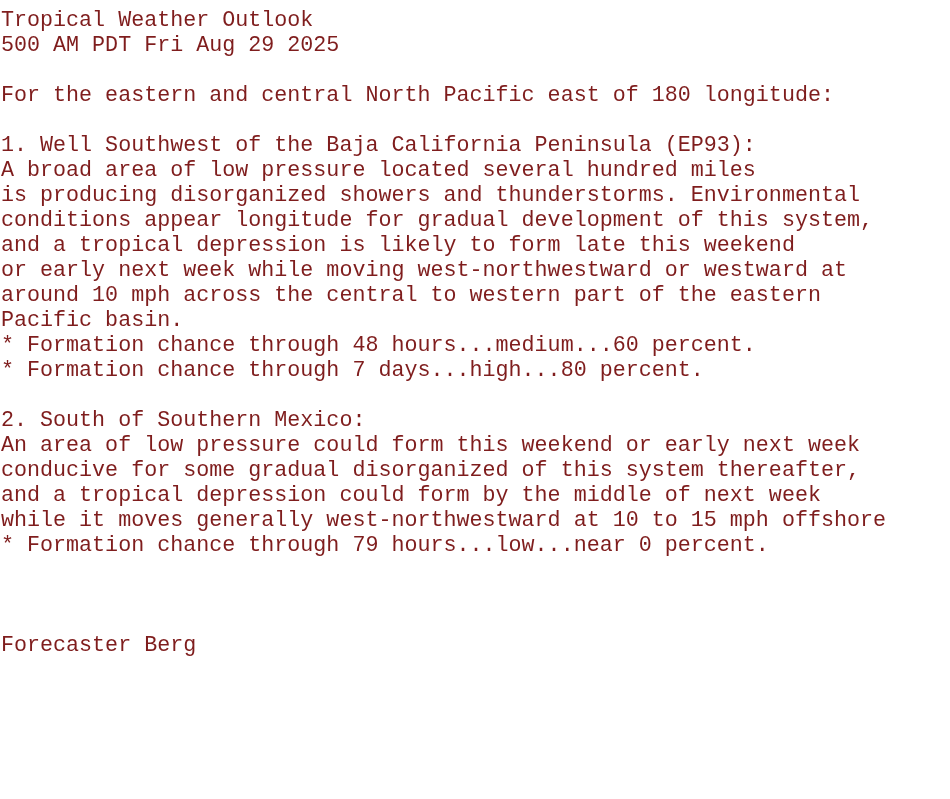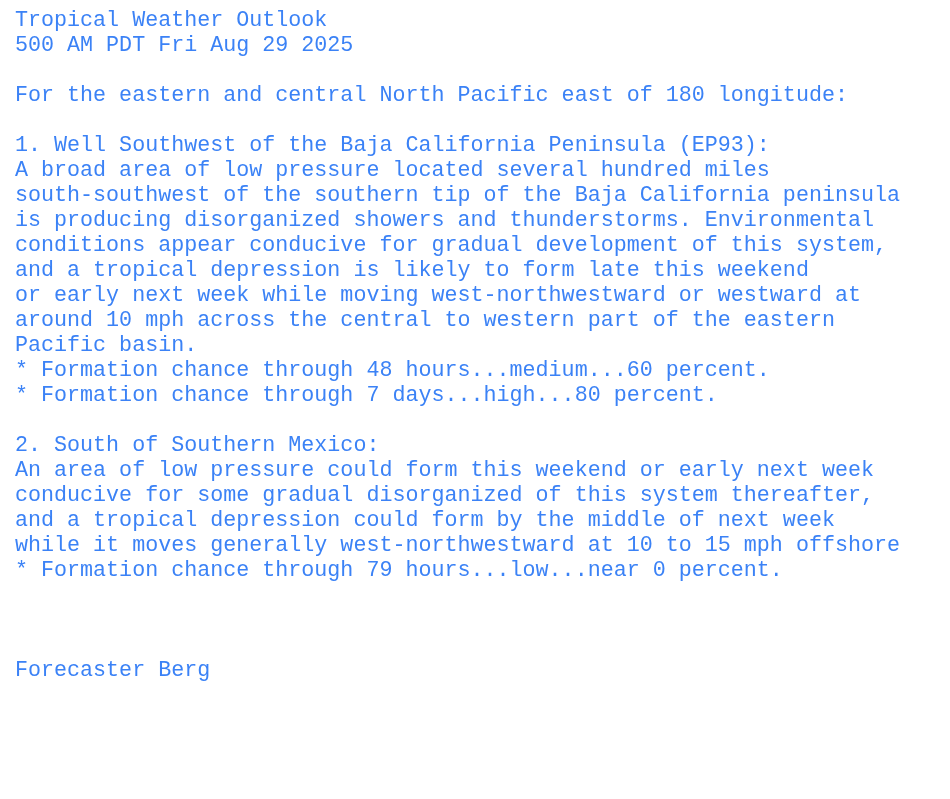--- a/index.html
+++ b/index.html
@@ -9,26 +9,26 @@
   }
   body {
     width: 950px;
     height: 799px;
     overflow: hidden;
   }
   .bulletin {
     box-sizing: border-box;
     width: 950px;
     height: 799px;
-    padding: 8px 15px 0 15px;
+    padding: 8px 15px 0 1px;
     font-family: "Liberation Mono", "DejaVu Sans Mono", monospace;
     font-size: 21.7px;
     line-height: 25px;
     font-weight: normal;
-    color: #3b82f6;
+    color: #7f1d1d;
     letter-spacing: 0;
   }
   .line {
     height: 25px;
     white-space: pre;
     overflow: visible;
   }
   .blank {
     height: 25px;
   }
@@ -42,23 +42,22 @@
   <div class="line">500 AM PDT Fri Aug 29 2025</div>
 
   <div class="line blank"></div>
 
   <div class="line">For the eastern and central North Pacific east of 180 longitude:</div>
 
   <div class="line blank"></div>
 
   <div class="line">1. Well Southwest of the Baja California Peninsula (EP93):</div>
   <div class="line">A broad area of low pressure located several hundred miles</div>
-  <div class="line">south-southwest of the southern tip of the Baja California peninsula</div>
   <div class="line">is producing disorganized showers and thunderstorms. Environmental</div>
-  <div class="line">conditions appear conducive for gradual development of this system,</div>
+  <div class="line">conditions appear longitude for gradual development of this system,</div>
   <div class="line">and a tropical depression is likely to form late this weekend</div>
   <div class="line">or early next week while moving west-northwestward or westward at</div>
   <div class="line">around 10 mph across the central to western part of the eastern</div>
   <div class="line">Pacific basin.</div>
   <div class="line">* Formation chance through 48 hours...medium...60 percent.</div>
   <div class="line">* Formation chance through 7 days...high...80 percent.</div>
 
   <div class="line blank"></div>
 
   <div class="line">2. South of Southern Mexico:</div>

